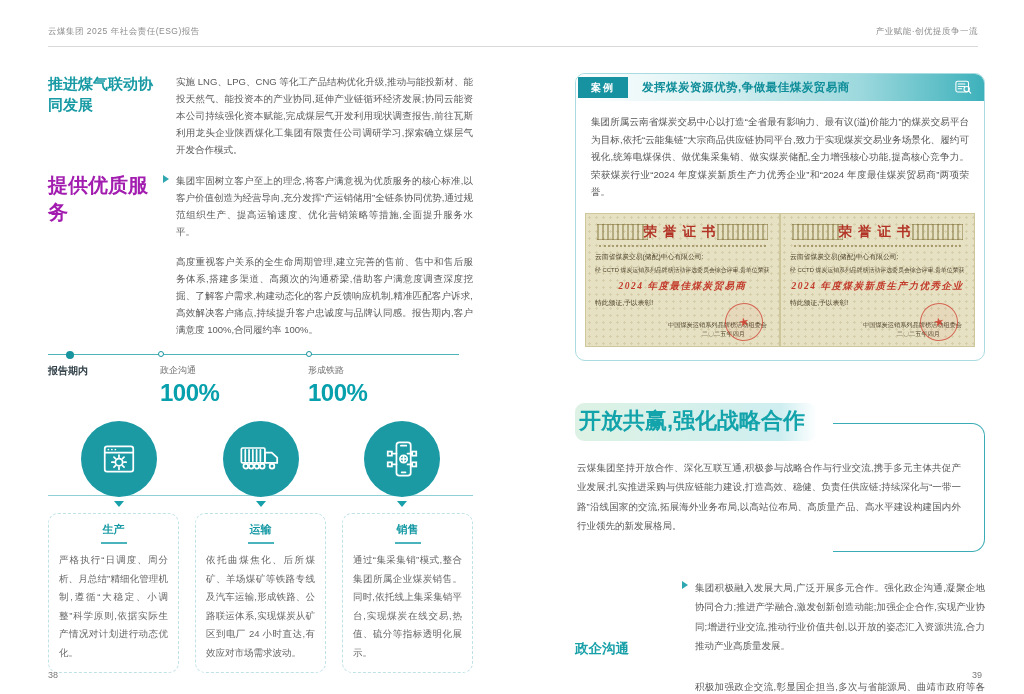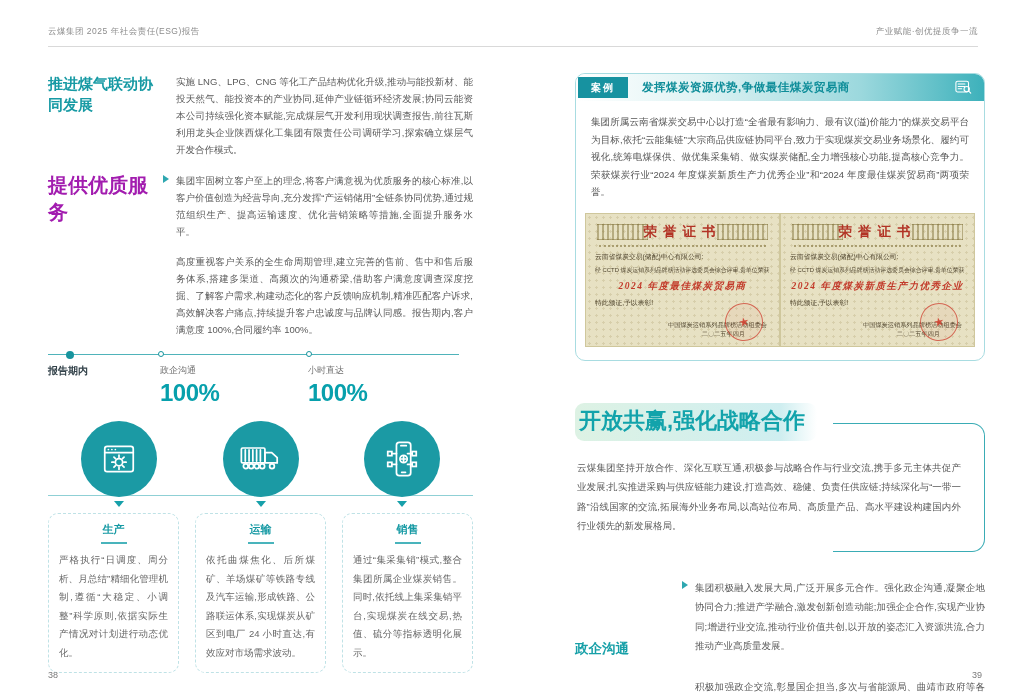--- a/index.html
+++ b/index.html
@@ -157,21 +157,21 @@
         </div>
         <div class="stat-row">
           <div class="stat-c1">
             <div class="period">报告期内</div>
           </div>
           <div class="stat-c2">
             <div class="stat-lb">政企沟通</div>
             <div class="stat-v">100%</div>
           </div>
           <div>
-            <div class="stat-lb">小时直达</div>
+            <div class="stat-lb">形成铁路</div>
             <div class="stat-v">100%</div>
           </div>
         </div>
       </div>
 
       <div class="proc-row">
         <div class="proc-col">
             <div class="circle">
           <span>
             <svg width="38" height="38" viewBox="0 0 24 24" fill="none" stroke="#fff" stroke-width="1.1" stroke-linecap="round">

